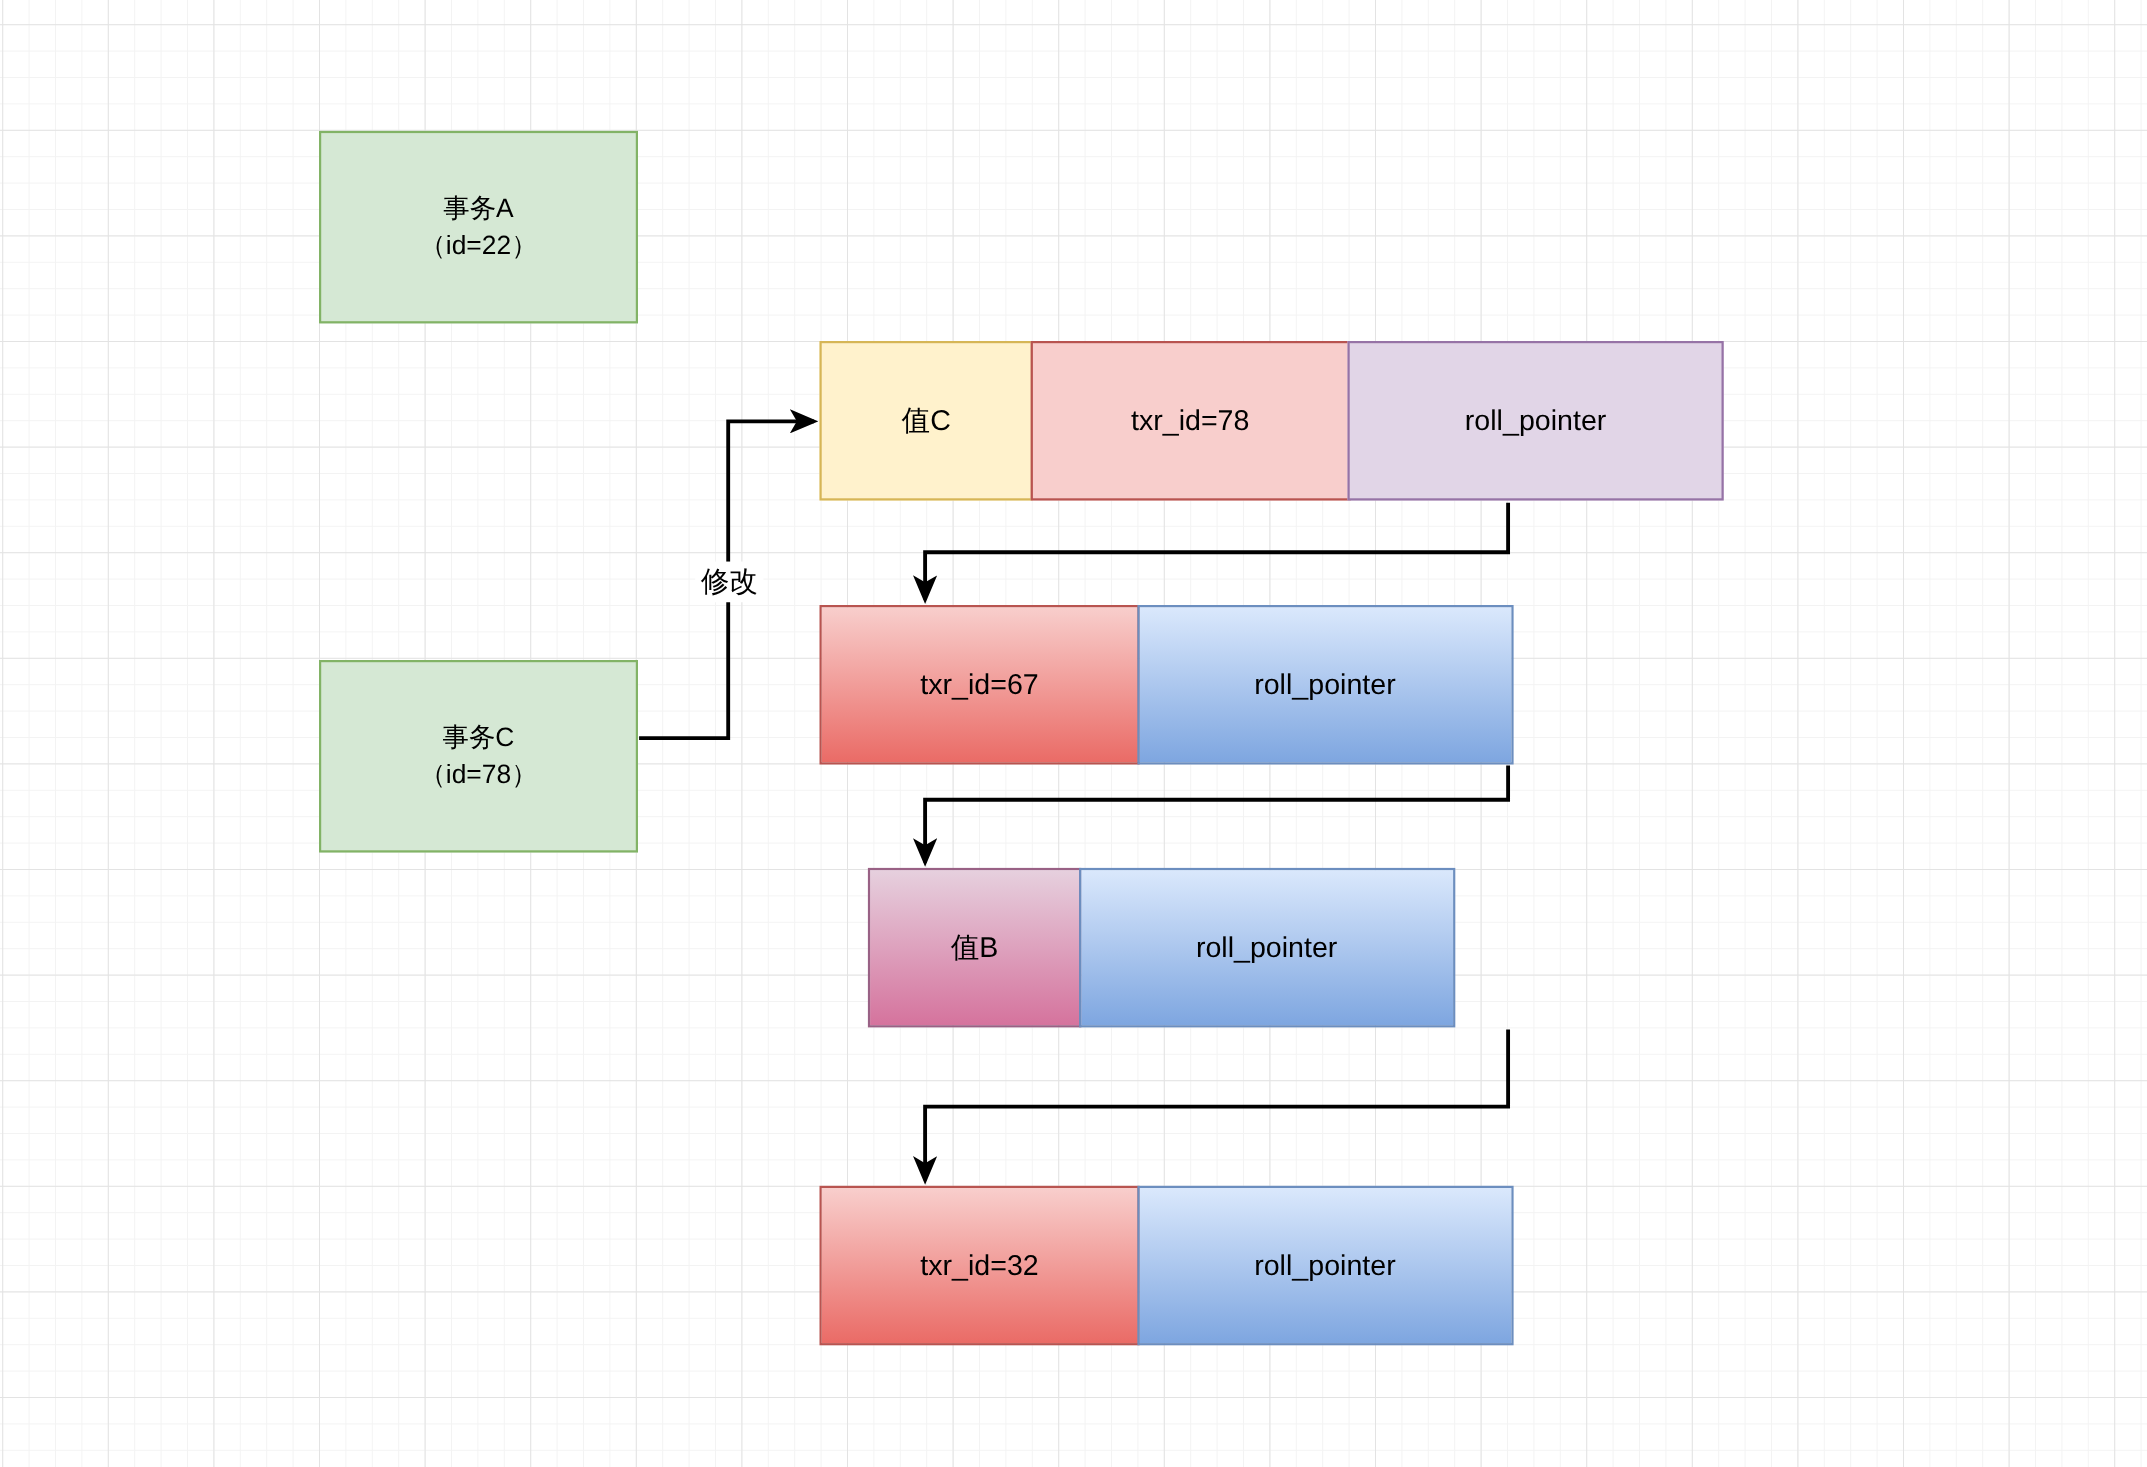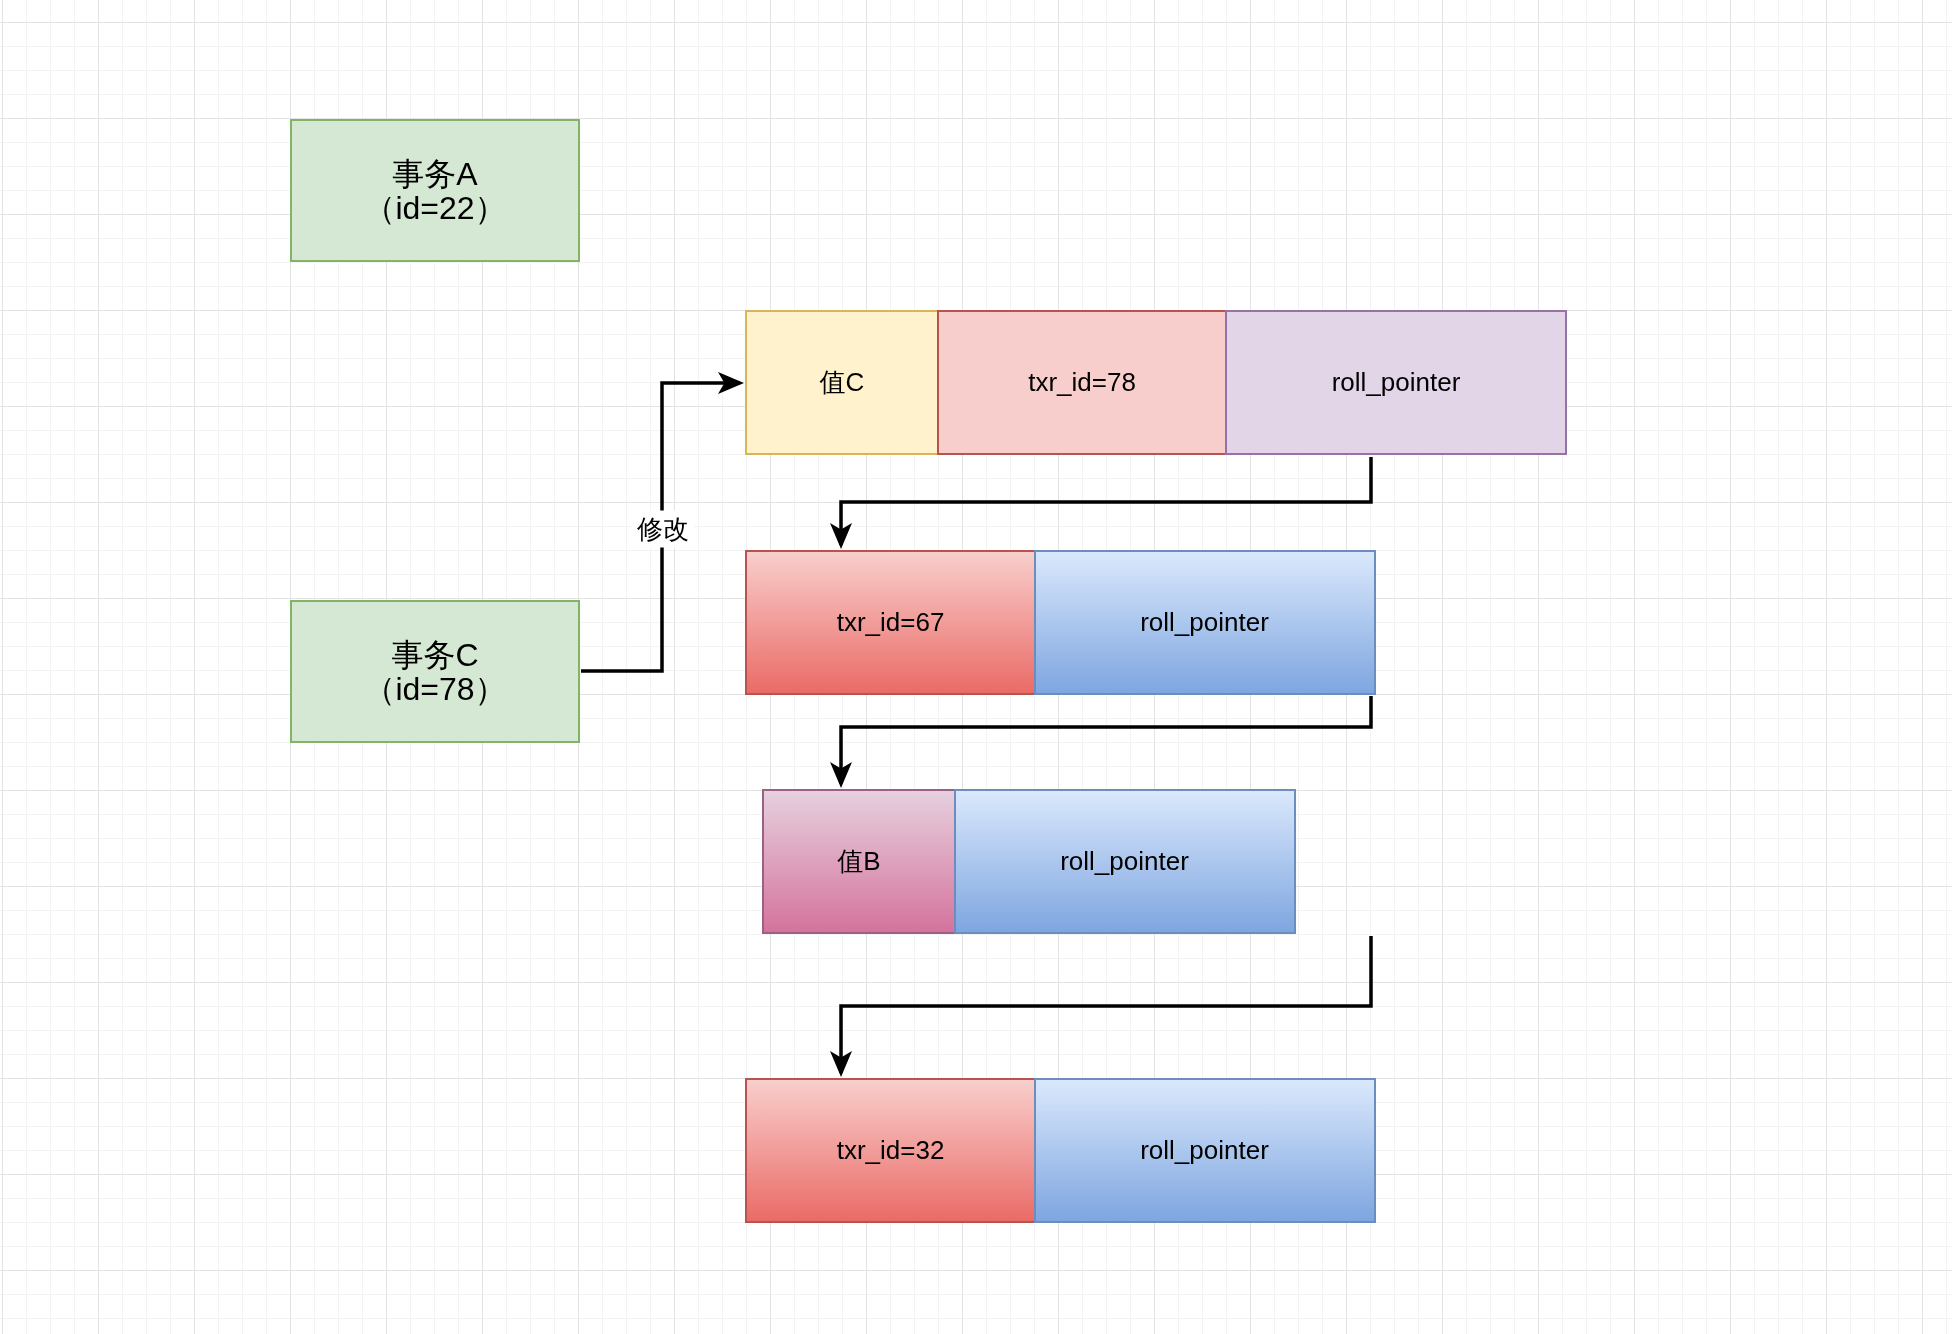--- a/index.html
+++ b/index.html
@@ -17,26 +17,26 @@
       linear-gradient(to bottom, var(--grid-major) 1px, transparent 1px),
       linear-gradient(to right,  var(--grid-minor) 1px, transparent 1px),
       linear-gradient(to bottom, var(--grid-minor) 1px, transparent 1px);
     background-size: 96px 96px, 96px 96px, 24px 24px, 24px 24px;
     background-position: 2px 22px;
   }
   .abs { position:absolute; box-sizing:border-box;align-items:flex-end; }
 
   
   .txn {
-    width:290px; height:143px;
+    width:290px; height:175px;
     background: var(--green-fill);
     border: 2.5px solid var(--green-stroke);
     display:flex; flex-direction:column;
     align-items:center; justify-content:center;
-    font-size:32px; line-height:34px; color:#000;
+    font-size:24px; line-height:34px; color:#000;
     text-align:center;
   }
 
   
   .vrow { display:flex; height:145px; }
   .cell {
     height:100%;
     display:flex; align-items:center; justify-content:center;
     border:2.5px solid; box-sizing:border-box;
     font-size:26px; color:#000; white-space:nowrap;
@@ -97,21 +97,21 @@
     <div class="cell cell-value">值C</div>
     <div class="cell cell-txr">txr_id=78</div>
     <div class="cell cell-roll">roll_pointer</div>
   </div>
 
   <div class="abs vrow grad" style="left:745px; top:550px;">
     <div class="cell cell-txr">txr_id=67</div>
     <div class="cell cell-roll">roll_pointer</div>
   </div>
 
-  <div class="abs vrow grad" style="left:718px; top:789px;padding-left:44px;">
+  <div class="abs vrow grad" style="left:745px; top:789px;padding-left:44px;">
     <div class="cell cell-value">值B</div>
     <div class="cell cell-roll">roll_pointer</div>
   </div>
 
   <div class="abs vrow grad" style="left:745px; top:1078px;">
     <div class="cell cell-txr">txr_id=32</div>
     <div class="cell cell-roll">roll_pointer</div>
   </div>
 
   <div class="abs edge-label" style="left:663px; top:529px;">修改</div>

